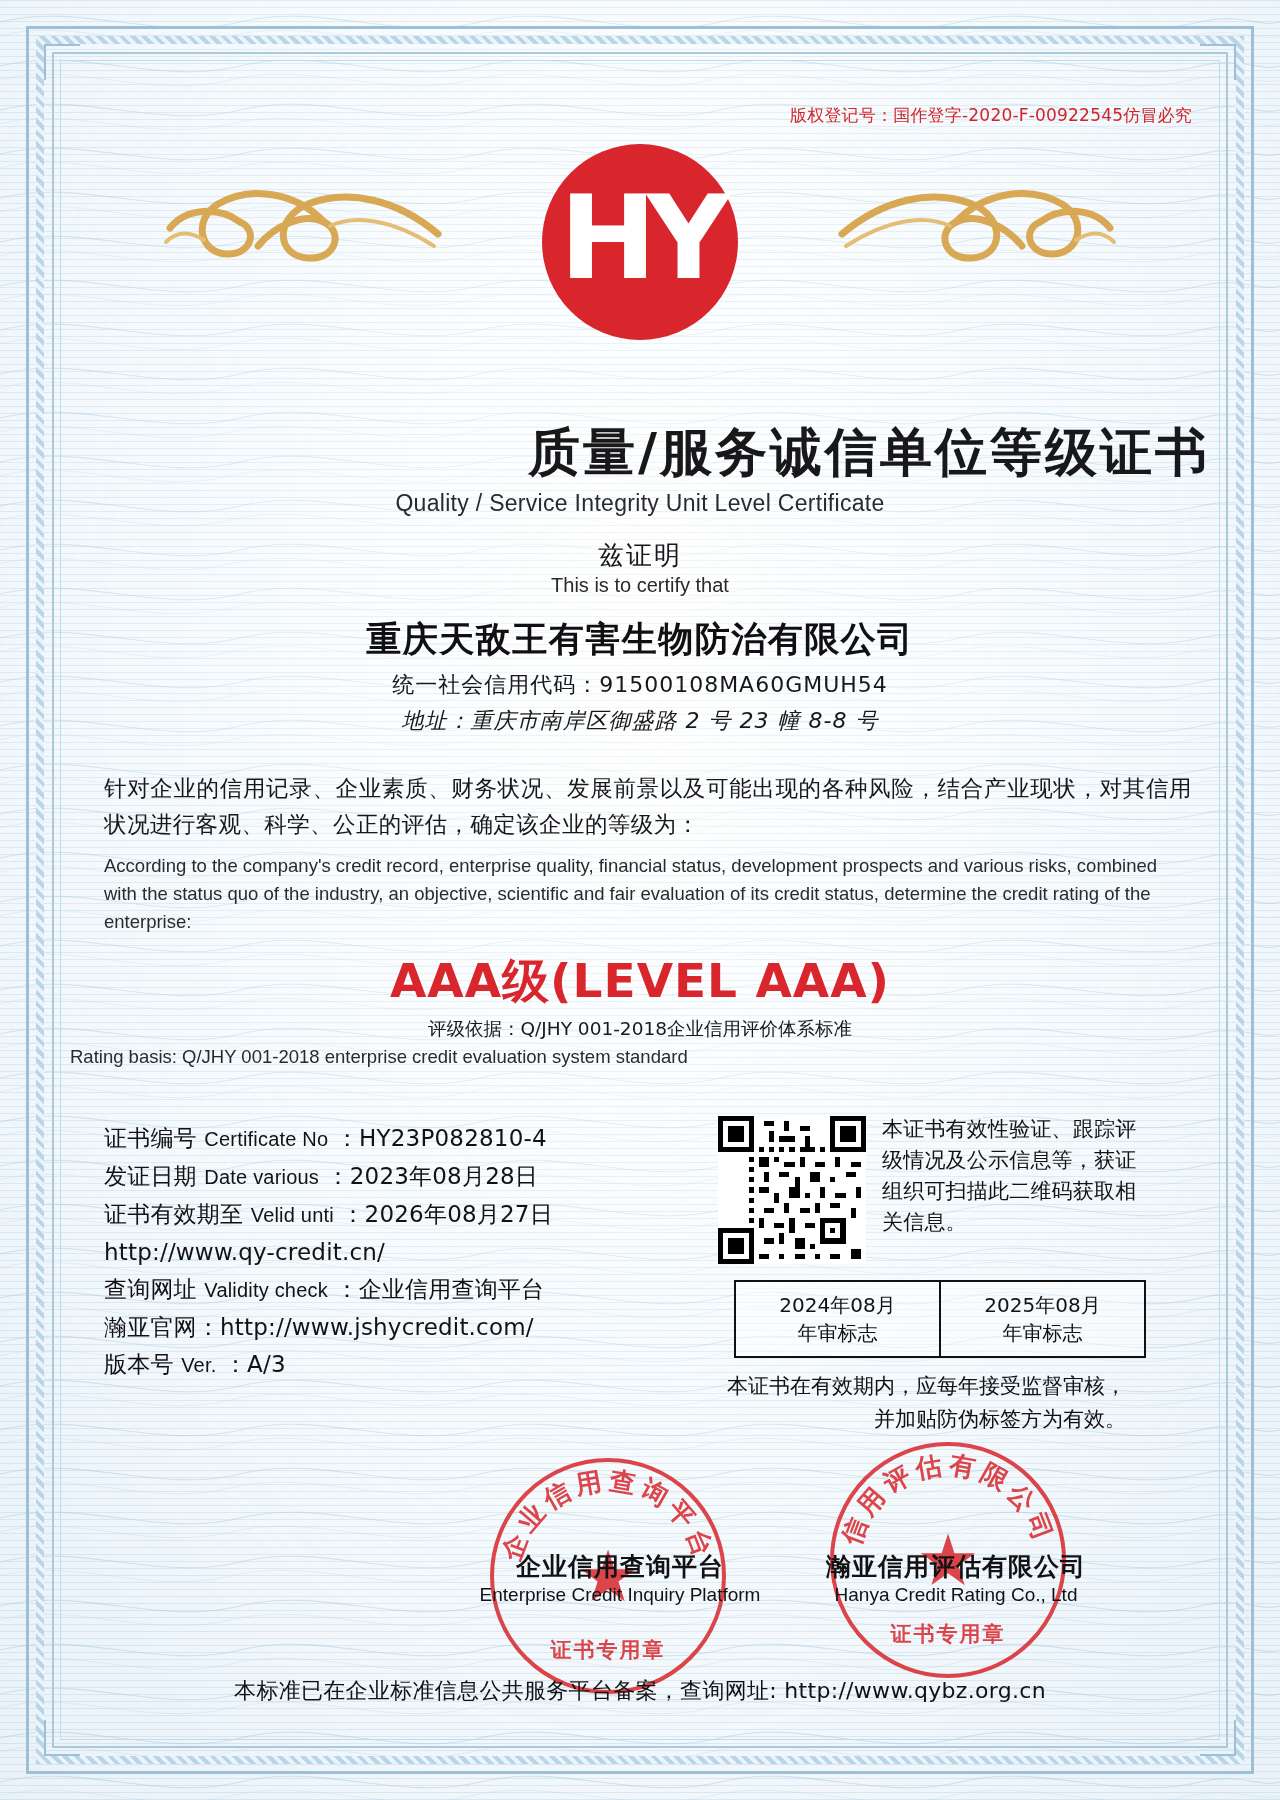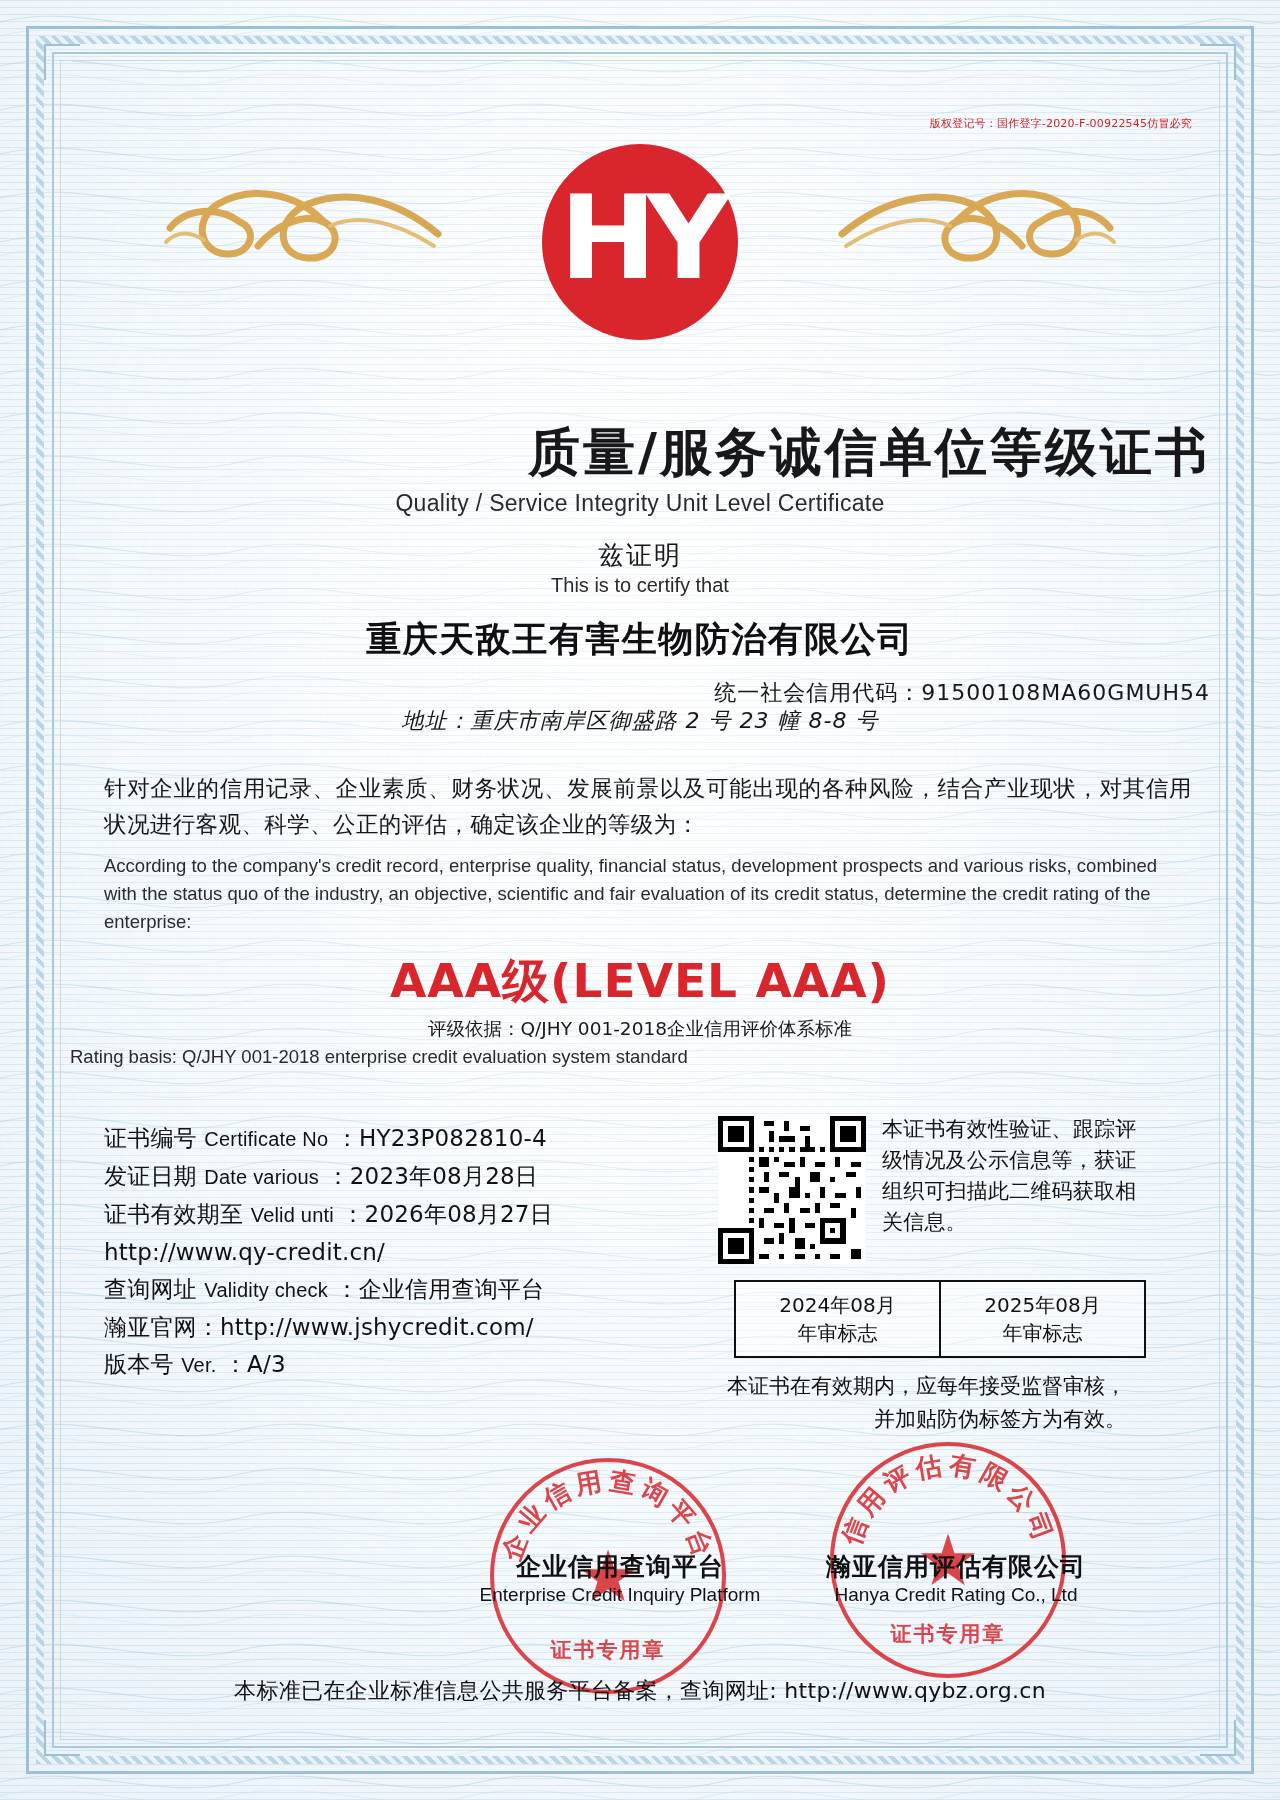--- a/index.html
+++ b/index.html
@@ -73,26 +73,25 @@
   .content {
     position: absolute;
     left: 70px; right: 70px; top: 70px; bottom: 70px;
   }
 
   
   .copyright {
     position: absolute;
     top: 34px;
     right: 18px;
-    font-size: 11px;
+    font-size: 17px;
     color: #d2232a;
     letter-spacing: .2px;
     white-space: nowrap;
     font-family: "DejaVu Sans", sans-serif;
-    margin-top: 12px;
   }
 
   
   .emblem-row {
     position: absolute;
     top: 62px;
     left: 0; right: 0;
     height: 220px;
   }
   .flourish {
@@ -175,26 +174,25 @@
     font-family: "DejaVu Sans", sans-serif;
     font-weight: bold;
     font-size: 35px;
     color: #101012;
     letter-spacing: 1.5px;
   }
   .credit-code {
     position: absolute;
     top: 600px;
     width: 100%;
-    text-align: right;
+    text-align: center;
     font-family: "DejaVu Sans", sans-serif;
     font-size: 22px;
     color: #18181a;
     letter-spacing: 1px;
-    margin-top: 8px;
   }
   .address {
     position: absolute;
     top: 636px;
     width: 100%;
     text-align: center;
     font-family: "DejaVu Sans", sans-serif;
     font-size: 22px;
     color: #18181a;
     letter-spacing: 1px;

